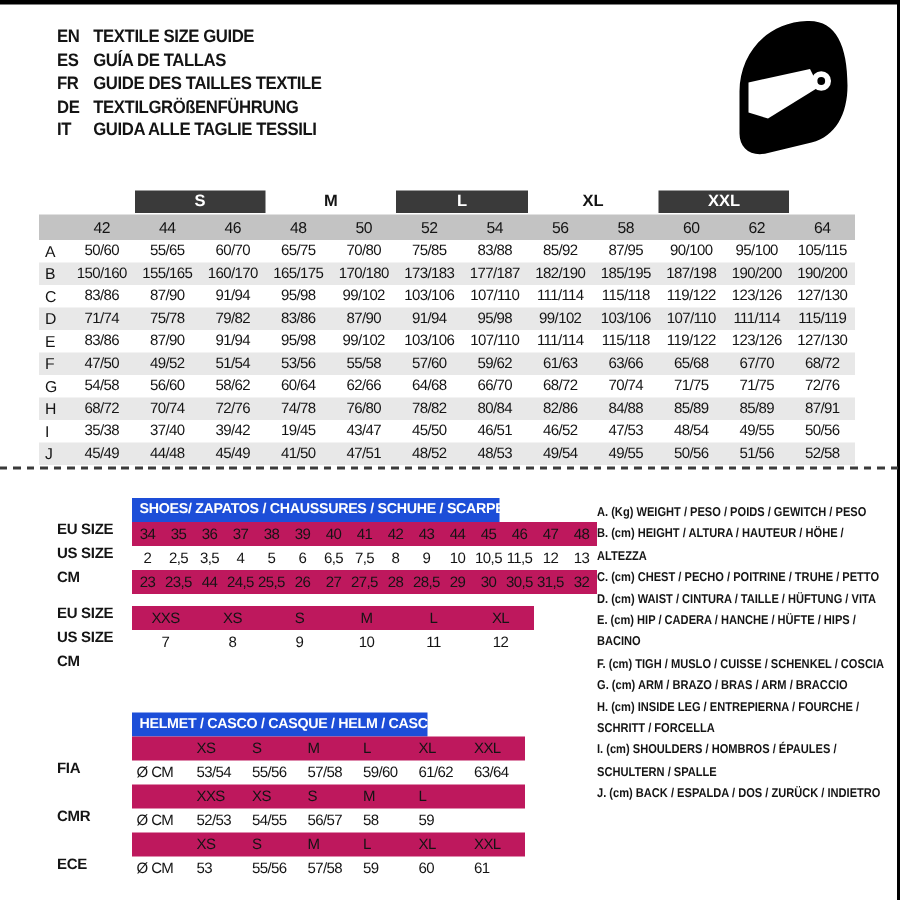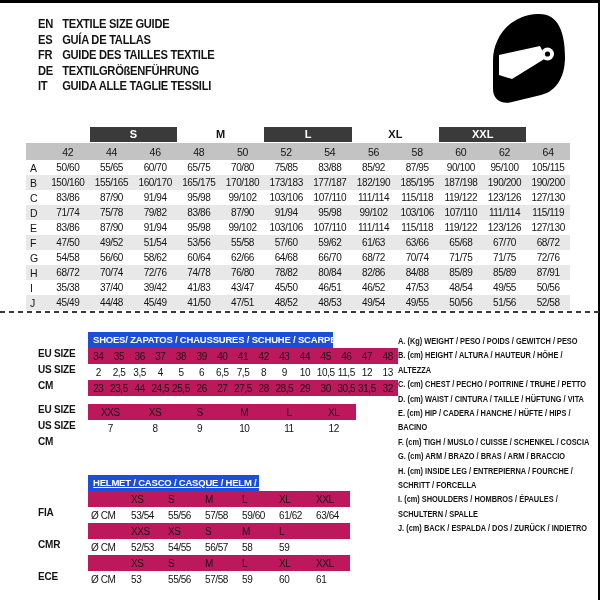--- a/index.html
+++ b/index.html
@@ -31,21 +31,21 @@
 
   
   .divider{position:absolute;left:0;top:311px;width:600px;height:2px;
            background:repeating-linear-gradient(90deg,#3a3a3a 0 5px,transparent 5px 9px);}
 
   
   .section{position:absolute;left:28px;}
   #shoes{top:332px;} #gloves{top:404px;} #helmet-sec{top:475px;}
   .bar{margin-left:60px;height:16px;background:#1d4ed8;color:#fff;font-size:9.5px;font-weight:700;
        line-height:16px;padding-left:5px;letter-spacing:-.2px;box-sizing:border-box;white-space:nowrap;}
-  #shoes .bar,#gloves .bar{width:245px;} #helmet-sec .bar{width:171px;text-decoration:underline;}
+  #shoes .bar,#gloves .bar{width:245px;} #helmet-sec .bar{width:197px;}
   .srow{display:flex;height:16px;align-items:flex-start;}
   .rlabel{width:60px;flex:0 0 auto;font-weight:700;font-size:10px;padding-left:10px;
           box-sizing:border-box;letter-spacing:-.2px;white-space:nowrap;}
   .vals{display:grid;height:16px;align-items:center;text-align:center;font-size:10px;
         letter-spacing:-.4px;white-space:nowrap;}
   .vals.shaded{background:#be185d;}
   #shoes .vals{width:310px;grid-template-columns:repeat(15,1fr);}
   #gloves .vals{width:268px;grid-template-columns:repeat(6,1fr);}
   #helmet-sec .vals{width:262px;grid-template-columns:40px repeat(6,1fr);text-align:left;}
   #helmet-sec .vals > div{padding-left:3px;}
@@ -232,21 +232,21 @@
       <div>84/88</div>
       <div>85/89</div>
       <div>85/89</div>
       <div>87/91</div>
     </div>
     <div class="mrow">
       <div class="letter-cell">I</div>
       <div>35/38</div>
       <div>37/40</div>
       <div>39/42</div>
-      <div>41/83</div>
+      <div>19/45</div>
       <div>43/47</div>
       <div>45/50</div>
       <div>46/51</div>
       <div>46/52</div>
       <div>47/53</div>
       <div>48/54</div>
       <div>49/55</div>
       <div>50/56</div>
     </div>
     <div class="mrow stripe">

